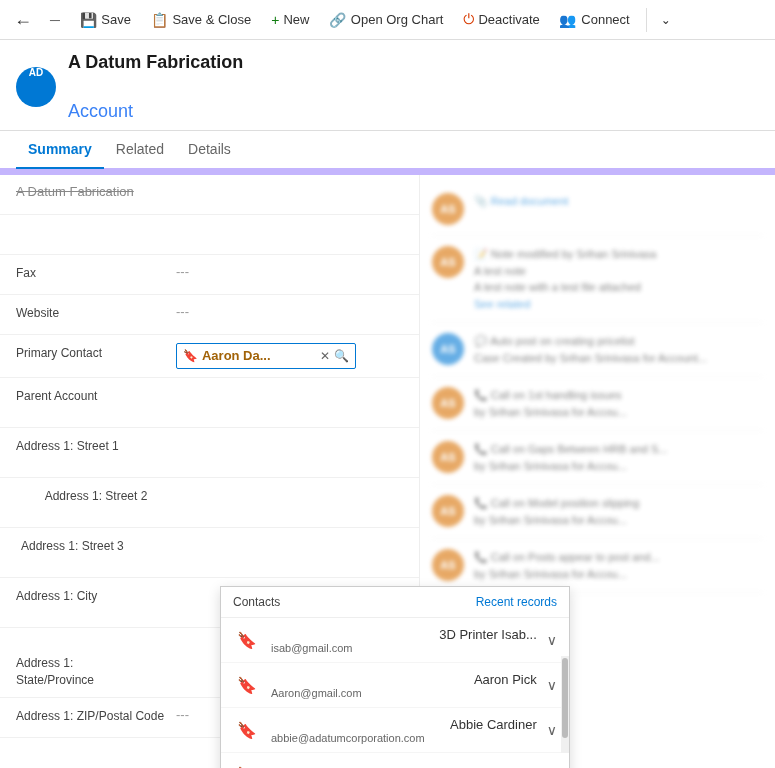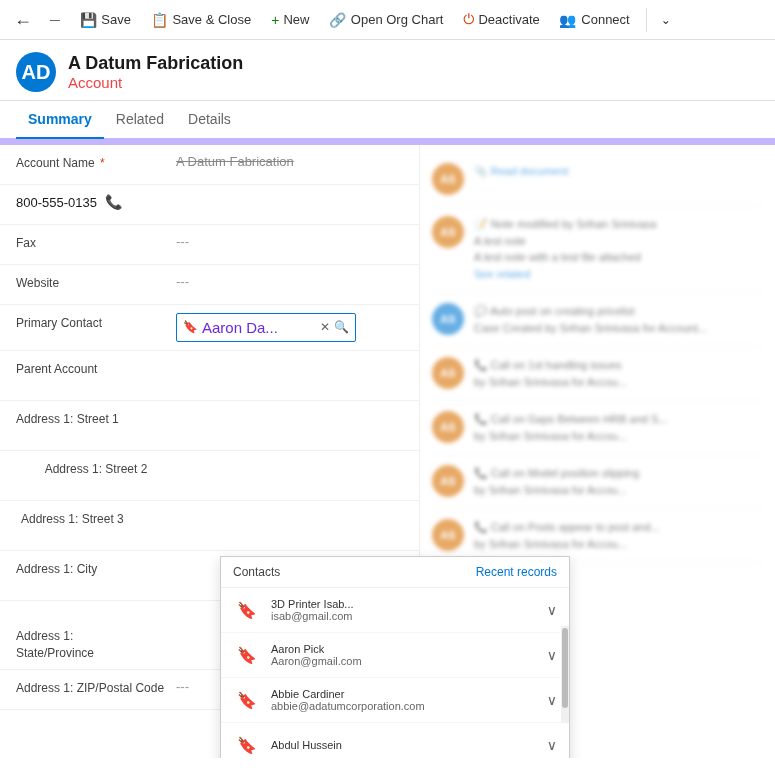--- a/index.html
+++ b/index.html
@@ -26,26 +26,26 @@
     .toolbar-more { font-size: 12px; color: #333; background: none; border: none; cursor: pointer; padding: 4px 6px; }
 
     
     .record-header {
       display: flex; align-items: center; padding: 12px 16px 8px;
       border-bottom: 1px solid #ddd;
     }
     .avatar {
       width: 40px; height: 40px; border-radius: 50%;
       background: #0078d4; color: #fff;
-      display: flex; align-items: center; justify-content: center;
-      font-size: 20px; font-weight: bold; margin-right: 12px;
+      display: flex; justify-content: center;
+      font-size: 10px; font-weight: bold; margin-right: 12px;
       flex-shrink: 0;
     }
     .record-title { font-size: 18px; font-weight: 600; color: #1a1a1a; }
-    .record-subtitle { font-size: 15px; color: #ef4444; }
+    .record-subtitle { font-size: 18px; color: #3b82f6; margin-top: 28px; }
 
     
     .tabs {
       display: flex; padding: 0 16px;
       border-bottom: 7px solid #c4b5fd;
     }
     .tab {
       padding: 10px 12px; cursor: pointer; font-size: 14px;
       color: #666; border-bottom: 2px solid transparent; margin-bottom: -1px;
     }
@@ -83,21 +83,21 @@
     .phone-icon { color: #666; font-size: 14px; }
 
     
     .lookup-field {
       display: flex; align-items: center;
       border: 1px solid #0078d4; border-radius: 2px;
       padding: 3px 6px; gap: 4px; background: #fff;
       width: 180px;
     }
     .lookup-field .lookup-icon { color: #0078d4; font-size: 12px; }
-    .lookup-value { font-size: 15px; color: #6d28d9; flex: 1; }
+    .lookup-value { font-size: 13px; color: #a16207; flex: 1; font-weight: bold; }
     .lookup-clear { color: #666; cursor: pointer; font-size: 12px; }
     .lookup-search { color: #0078d4; cursor: pointer; font-size: 12px; }
 
     
     .dropdown-panel {
       position: absolute;
       top: 411px; left: 220px;
       width: 350px; background: #fff;
       border: 1px solid #ccc; box-shadow: 0 4px 12px rgba(0,0,0,0.15);
       z-index: 100;
@@ -112,21 +112,21 @@
     .dropdown-item {
       display: flex; align-items: center;
       padding: 8px 12px; gap: 10px; cursor: pointer;
       border-bottom: 1px solid #f5f5f5;
     }
     .dropdown-item-icon {
       width: 28px; height: 28px; color: #0078d4;
       font-size: 16px; display: flex; align-items: center; justify-content: center;
     }
     .dropdown-item-text { flex: 1; }
-    .dropdown-item-name { font-size: 11px; color: #333; }
+    .dropdown-item-name { font-size: 13px; color: #333; text-align: right; }
     .dropdown-item-email { font-size: 11px; color: #666; }
     .dropdown-item-expand { color: #666; font-size: 14px; cursor: pointer; }
     .dropdown-scrollbar {
       position: absolute; right: 0; top: 38px; bottom: 45px;
       width: 8px; background: #f0f0f0;
     }
     .dropdown-scrollbar-thumb {
       width: 6px; height: 80px; background: #bbb;
       margin: 2px auto; border-radius: 3px;
     }
@@ -212,34 +212,24 @@
   <div class="tab">
     <span>Details</span>
   </div>
 </div>
 
 <div class="main-content" style="position:relative;">
 
   <div class="form-panel">
 
     <div class="form-row">
-      <div class="form-label">
-        <span>Account Name</span>
-        <span class="required">*</span>
-      </div>
       <div class="form-value strikethrough">A Datum Fabrication</div>
     </div>
 
     <div class="form-row">
-      <div class="form-value">
-        <div class="phone-row">
-          <span>800-555-0135</span>
-          <span class="phone-icon">📞</span>
-        </div>
-      </div>
     </div>
 
     <div class="form-row">
       <div class="form-label">Fax</div>
       <div class="form-value muted">---</div>
     </div>
 
     <div class="form-row">
       <div class="form-label">Website</div>
       <div class="form-value muted">---</div>

